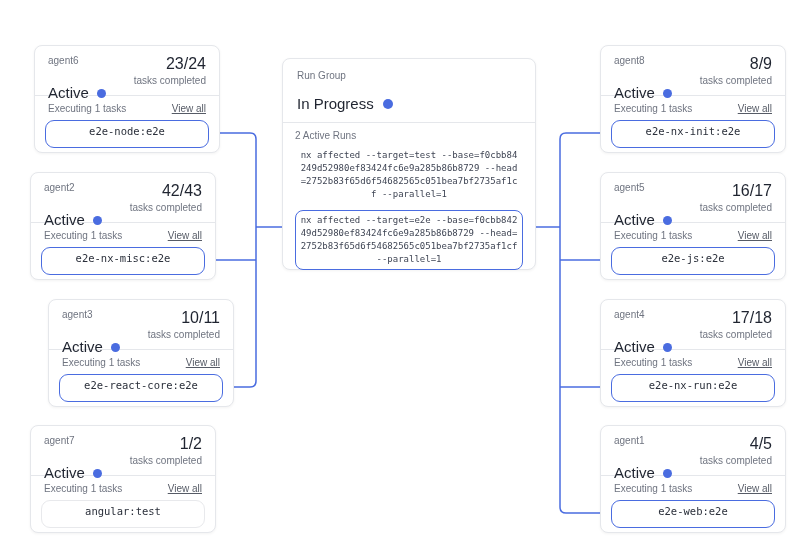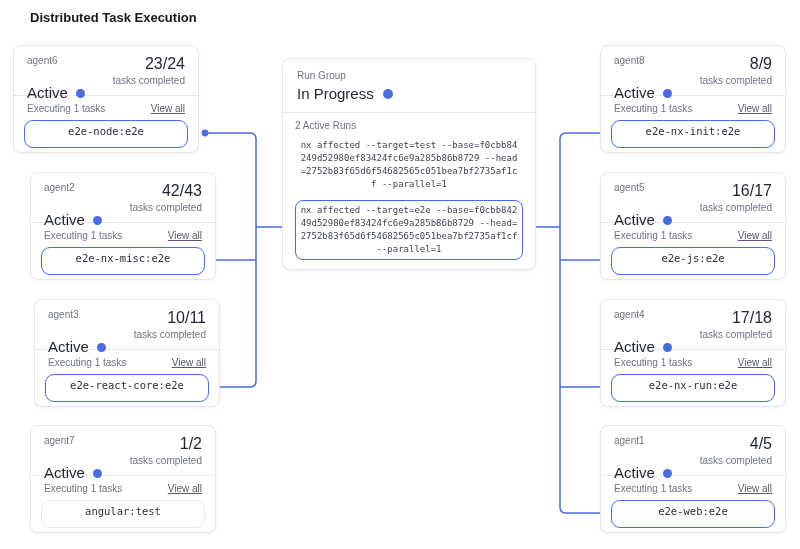--- a/index.html
+++ b/index.html
@@ -29,60 +29,59 @@
   .view-all { font-size:10px; color:#565b66; text-decoration:underline; cursor:pointer; }
   .pill { margin-top:5px; height:28px; border:1.3px solid var(--accent); border-radius:9px;
           font-family:"DejaVu Sans Mono", monospace; font-size:10.5px; line-height:21px;
           text-align:center; color:#2a2f3a; background:#fff; overflow:hidden; white-space:nowrap; }
   .pill.plain { border-color:#e8e9ec; }
 
   
   .center { left:282px; top:58px; width:254px; height:212px; }
   .rg-header { padding:10px 14px 8px; border-bottom:1px solid var(--border);
                display:flex; justify-content:flex-start; }
-  .rg-status { display:flex; align-items:center; margin-top:2px; }
+  .rg-status { display:flex; align-items:center; margin-top:12px; }
   .rg-status .status-label { font-size:15px; }
   .rg-dot { width:10px; height:10px; border-radius:50%; background:var(--accent); margin-left:9px; display:inline-block; }
   .rg-fraction { font-size:17px; line-height:20px; font-weight:500; color:#1f2430; text-align:right; }
   .rg-body { padding:6px 12px 0; }
   .cmd { margin-top:4px; padding:2px 4px; font-family:"DejaVu Sans Mono", monospace; font-size:9px;
          line-height:13px; color:#3f4554; text-align:center; word-break:break-all; border:1.5px solid transparent; }
   .cmd.highlighted { margin-top:6px; border:1.5px solid var(--accent); border-radius:8px; padding:3px 4px; }
 
   .wires { position:absolute; left:0; top:0; width:800px; height:549px; pointer-events:none; }
   .wires path { stroke:var(--accent); stroke-width:1.5; fill:none; }
   .wires circle { fill:var(--accent); }
 </style>
 </head>
 <body>
 
 <div class="stage">
 
-  <h1 class="page-title">Distributed Task Execution</h1>
 
   <svg class="wires" viewBox="0 0 800 549">
     <path d="M 205 133 H 250 Q 256 133 256 139 V 381 Q 256 387 250 387 H 205"></path>
     <path d="M 205 260 H 256"></path>
     <path d="M 256 227 H 293"></path>
     <path d="M 611 133 H 566 Q 560 133 560 139 V 507 Q 560 513 566 513 H 611"></path>
     <path d="M 524 227 H 560"></path>
     <path d="M 560 260 H 611"></path>
     <path d="M 560 387 H 611"></path>
     <circle cx="205" cy="133" r="3.4"></circle>
     <circle cx="205" cy="260" r="3.4"></circle>
     <circle cx="205" cy="387" r="3.4"></circle>
     <circle cx="294" cy="227" r="3.4"></circle>
     <circle cx="524" cy="227" r="3.4"></circle>
     <circle cx="611" cy="133" r="3.4"></circle>
     <circle cx="611" cy="260" r="3.4"></circle>
     <circle cx="611" cy="387" r="3.4"></circle>
     <circle cx="611" cy="513" r="3.4"></circle>
   </svg>
 
-  <section class="card agent" style="left:13px;top:45px">
+  <section class="card agent" style="left:34px;top:45px">
     <div class="agent-header">
       <div class="hcol">
         <div class="muted sm">agent6</div>
         <div class="status">
           <span class="status-label">Active</span>
           <span class="dot"></span>
         </div>
       </div>
       <div class="hcol right">
         <div class="fraction">23/24</div>
@@ -114,21 +113,21 @@
     </div>
     <div class="agent-body">
       <div class="exec-row">
         <span class="muted sm">Executing 1 tasks</span>
         <a class="view-all">View all</a>
       </div>
       <div class="pill">e2e-nx-misc:e2e</div>
     </div>
   </section>
 
-  <section class="card agent" style="left:34px;top:299px">
+  <section class="card agent" style="left:48px;top:299px">
     <div class="agent-header">
       <div class="hcol">
         <div class="muted sm">agent3</div>
         <div class="status">
           <span class="status-label">Active</span>
           <span class="dot"></span>
         </div>
       </div>
       <div class="hcol right">
         <div class="fraction">10/11</div>

